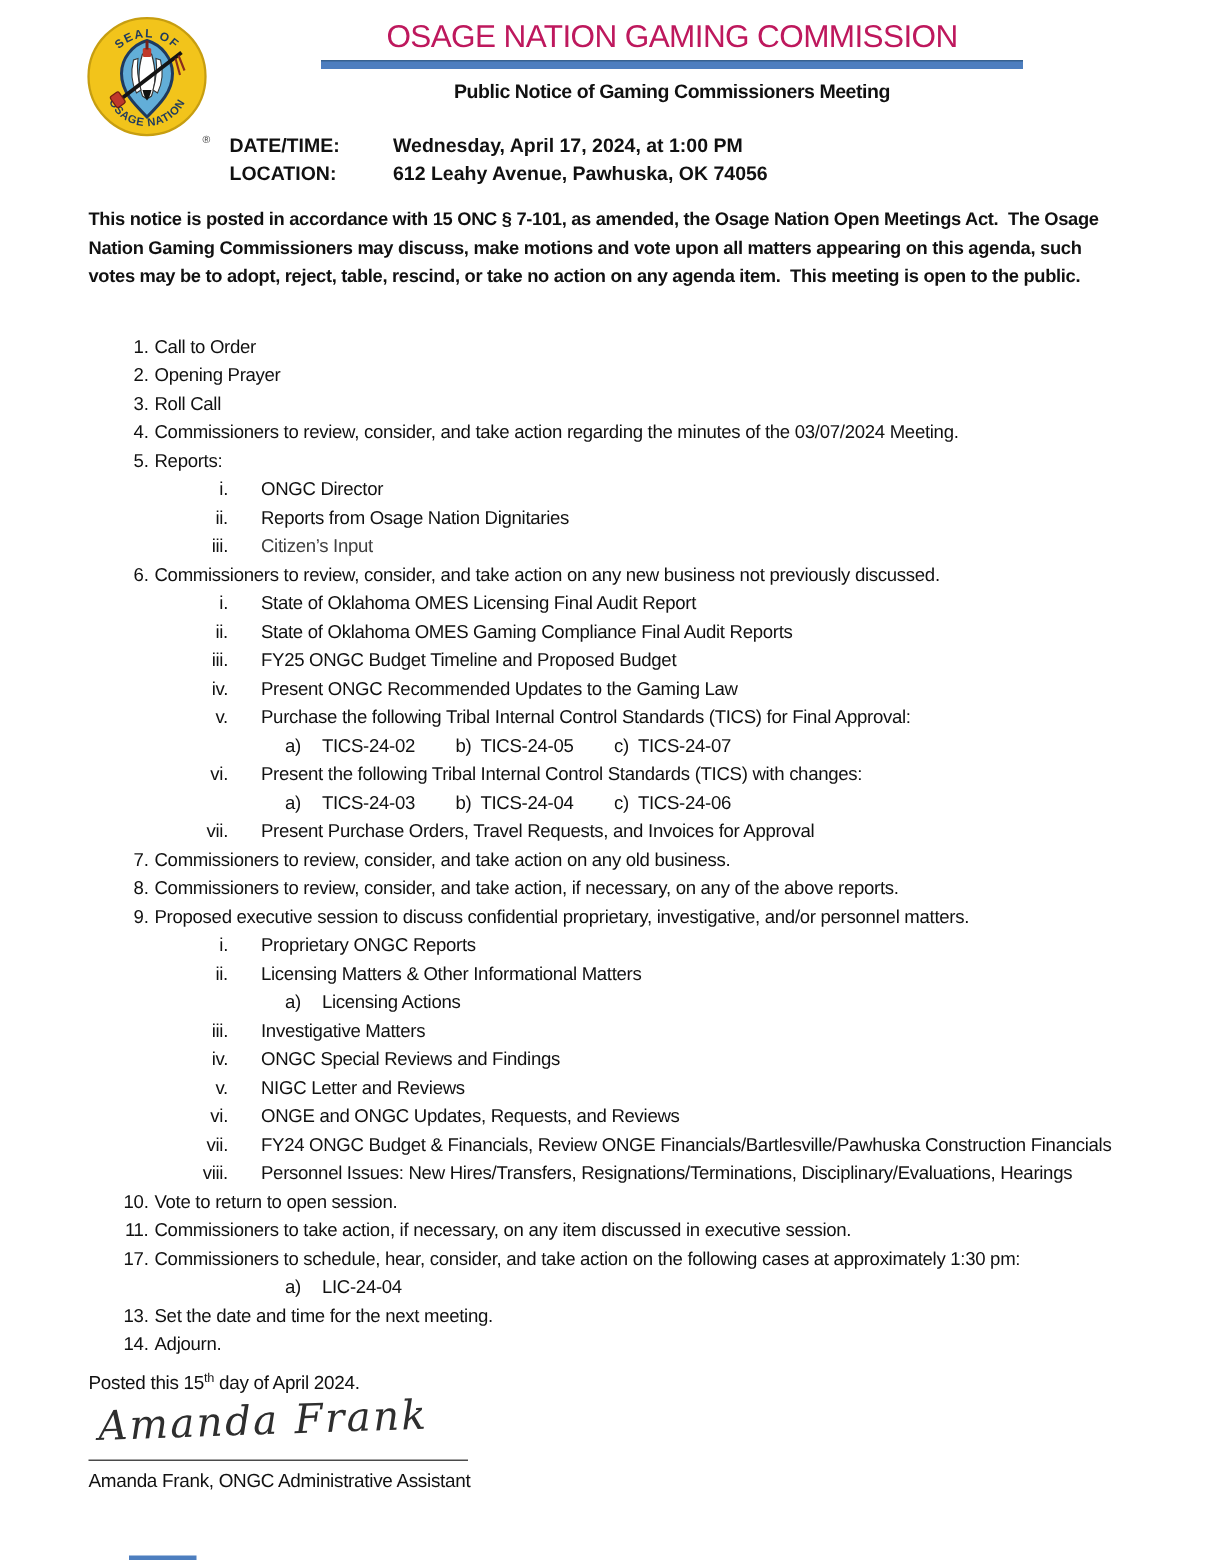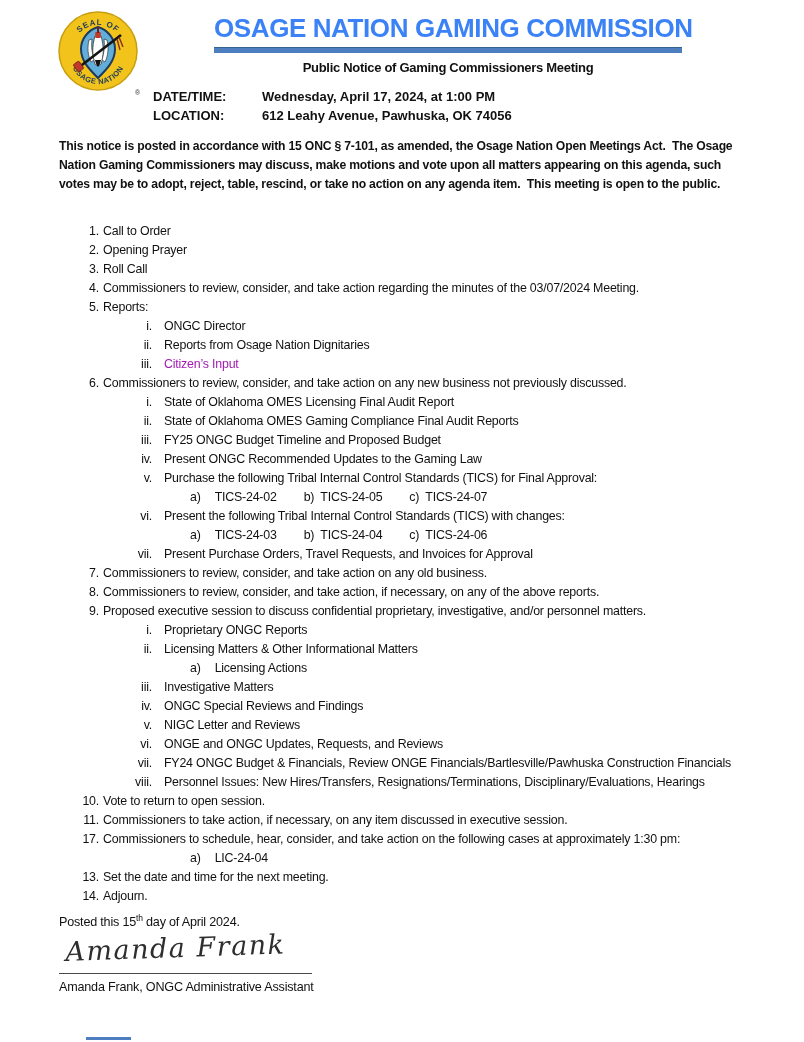--- a/index.html
+++ b/index.html
@@ -2,21 +2,21 @@
 <html><head>
 <meta charset="utf-8">
 <style>
   html,body{margin:0;padding:0;background:#ffffff;}
   .page{position:relative;width:804px;height:1042px;background:#ffffff;overflow:hidden;
         font-family:"Liberation Sans",sans-serif;color:#111;}
 
   
   .seal{position:absolute;left:58px;top:10px;width:86px;height:96px;}
   .header-text{position:absolute;left:214px;top:13px;width:468px;text-align:center;}
-  .title{font-size:26px;font-weight:700;letter-spacing:-0.4px;color:#3b82f6;white-space:nowrap;}
+  .title{font-size:21px;font-weight:400;letter-spacing:-0.4px;color:#be185d;white-space:nowrap;}
   .rule{height:5px;background:#4d7ebf;border-top:1px solid #37618f;margin-top:3px;}
   .subtitle{font-size:13px;font-weight:800;letter-spacing:-0.3px;margin-top:7px;white-space:nowrap;}
 
   .meta{position:absolute;left:153px;top:87px;font-size:13px;font-weight:700;line-height:19px;}
   .meta-row{display:flex;}
   .meta-label{width:109px;flex:none;}
   .meta-value{white-space:nowrap;}
 
   
   .notice{position:absolute;left:59px;top:137px;width:694px;font-size:12.2px;font-weight:700;
@@ -24,26 +24,26 @@
 
   .agenda-heading{position:absolute;left:0;top:196px;width:100%;text-align:center;
           font-size:13.5px;font-weight:800;text-decoration:underline;letter-spacing:0.2px;}
 
   
   .agenda{position:absolute;left:0;top:222px;width:804px;font-size:12.4px;letter-spacing:-0.2px;}
   .row{display:flex;height:19px;line-height:19px;white-space:nowrap;}
   .row.item  .n{width:99px;flex:none;text-align:right;}
   .row.item  .t{margin-left:4px;}
   .row.sub   .n{width:152px;flex:none;text-align:right;}
-  .row.sub   .t{margin-left:12px;}
+  .row.sub   .t{margin-left:22px;}
   .row.letters{padding-left:190px;}
   .entry{display:flex;margin-right:27px;}
   .ln{margin-right:6px;}
   .ln.first{margin-right:14px;}
-  .t.navy{color:#a21caf;}
+  .t.navy{color:#404040;}
 
   
   .posted{position:absolute;left:59px;top:913px;font-size:12.6px;letter-spacing:-0.2px;}
   .posted sup{font-size:8.5px;}
   .signature{position:absolute;left:66px;top:936px;font-family:"DejaVu Serif",serif;
              font-style:italic;font-size:27px;letter-spacing:1.5px;color:#2e2e2e;
              transform:rotate(-2deg);transform-origin:left bottom;}
   .sig-line{position:absolute;left:59px;top:973px;width:253px;border-bottom:1.8px solid #4a4a4a;}
   .sig-caption{position:absolute;left:59px;top:980px;font-size:12.6px;letter-spacing:-0.2px;}
   .footer-rule-fragment{position:absolute;left:86px;top:1037px;width:45px;height:3px;background:#4d7ebf;}

